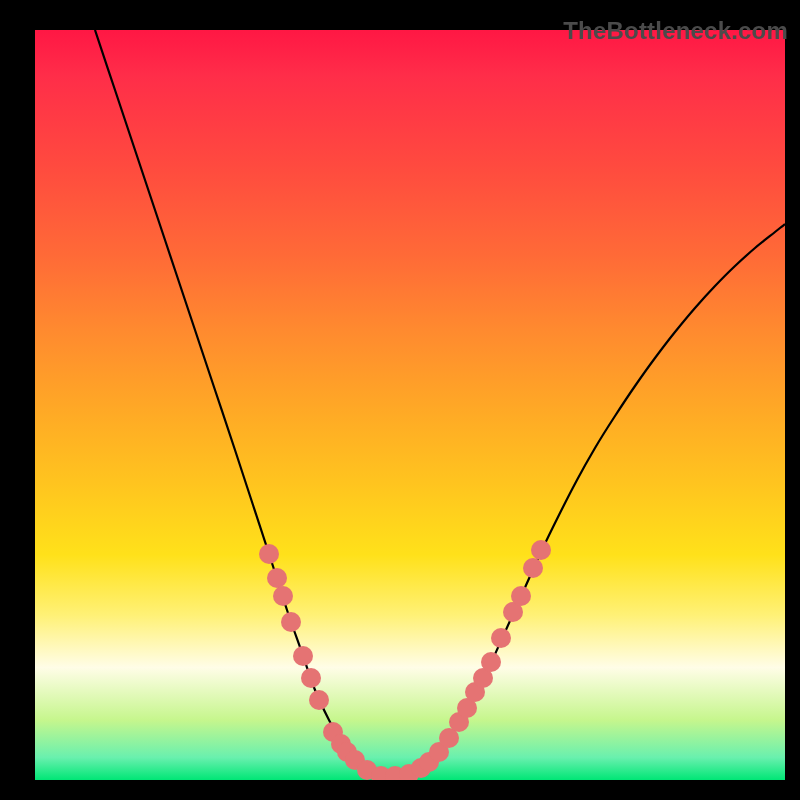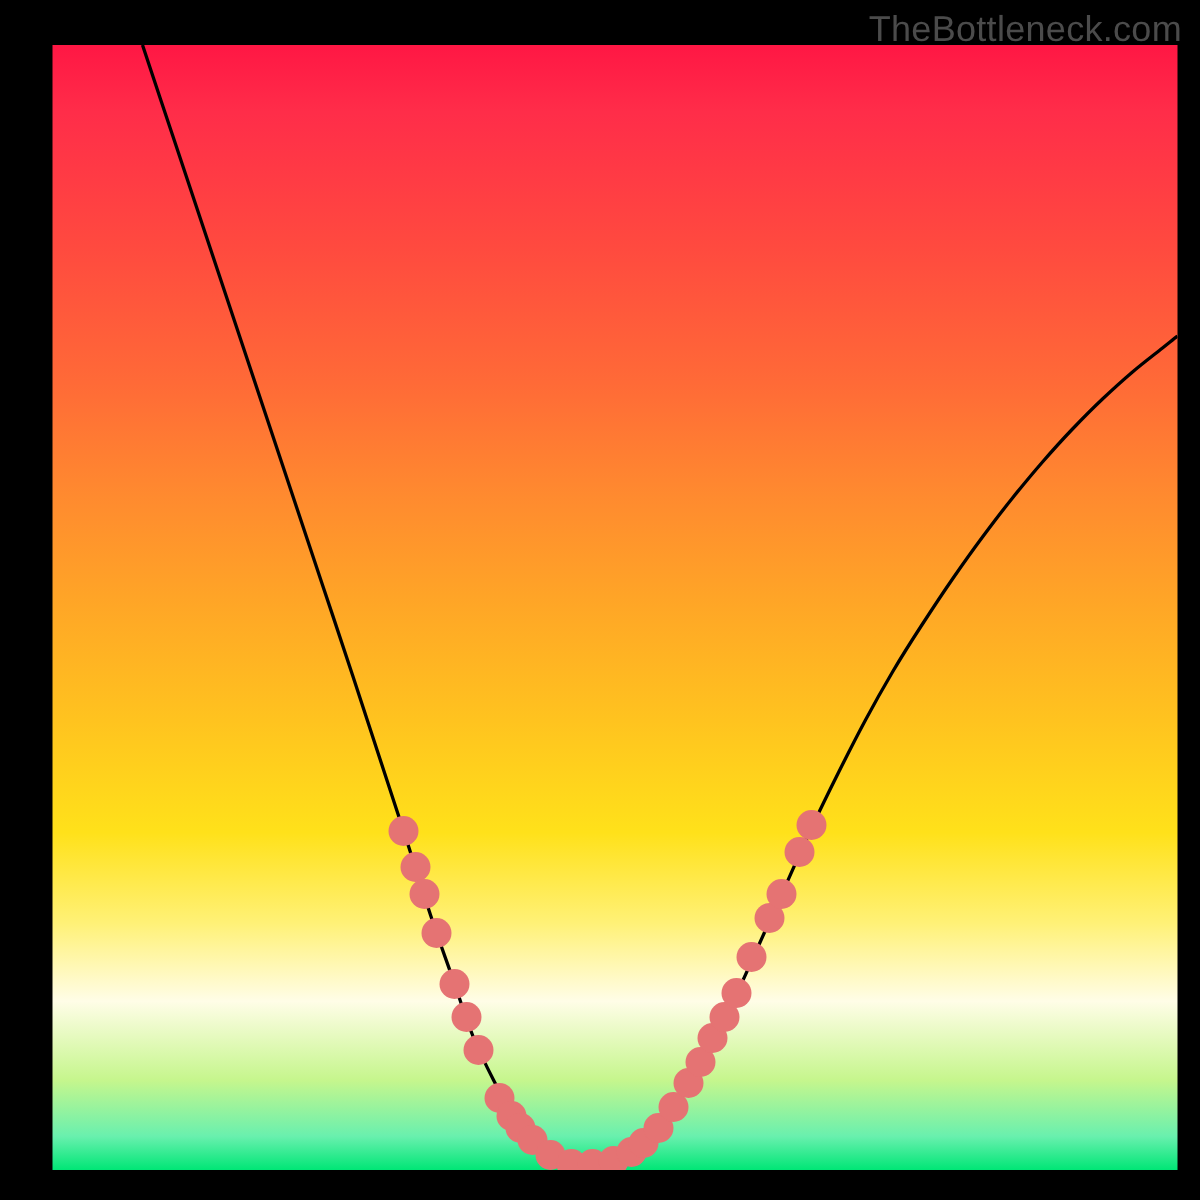--- a/index.html
+++ b/index.html
@@ -27,25 +27,25 @@
       #ffe11a 70%,
       #fff176 78%,
       #fffde7 85%,
       #c6f68d 92%,
       #69f0ae 97%,
       #00e676 100%
     );
   }
   .watermark {
     position: absolute;
-    top: 6px;
+    top: 17px;
     right: 12px;
     font-family: Arial, Helvetica, sans-serif;
     font-size: 24px;
-    font-weight: 400;
+    font-weight: 700;
     color: #4b4b4b;
     letter-spacing: 0.2px;
     z-index: 10;
   }
   svg.plot {
     position: absolute;
     left: 0;
     top: 0;
     width: 750px;
     height: 750px;

